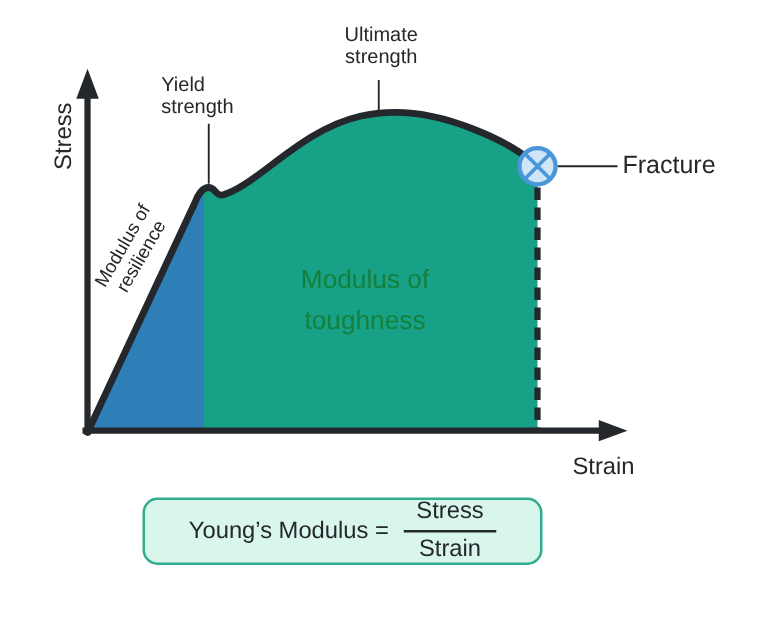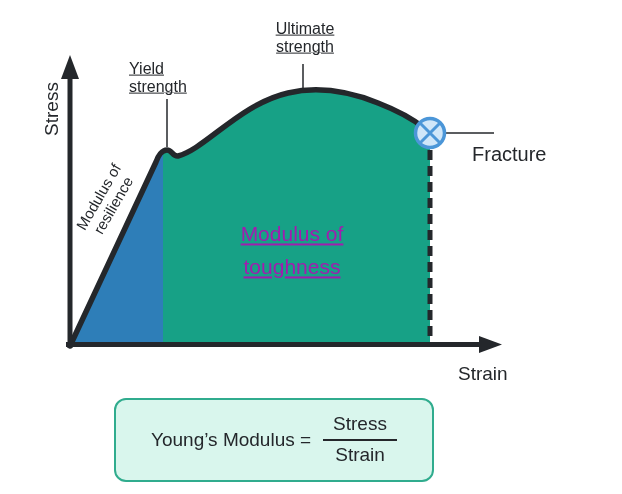--- a/index.html
+++ b/index.html
@@ -20,21 +20,21 @@
     position: absolute;
     left: 0;
     top: 0;
   }
   .lbl {
     position: absolute;
     white-space: pre-line;
     color: var(--ink, #24272b);
     line-height: 1.15;
   }
-  .center-xy { transform: translate(-50%, -50%); text-decoration: underline; }
+  .center-xy { transform: translate(-50%, -50%); }
   .lbl-stress {
     left: 52px; top: 109px;
     font-size: 19px;
     transform: translate(-50%, -50%) rotate(-90deg);
   }
   .lbl-strain {
     left: 458px; top: 363px;
     font-size: 19px;
   }
   .lbl-yield {
@@ -49,37 +49,36 @@
     font-size: 16px;
   }
   .lbl-resilience {
     left: 106px; top: 201px;
     width: 98px;
     text-align: center;
     font-size: 15px;
     transform: translate(-50%, -50%) rotate(-60deg);
   }
   .lbl-toughness {
-    left: 292px; top: 251px;
+    left: 292px; top: 241px;
     width: 170px;
     text-align: center;
     font-size: 21px;
     line-height: 1.55;
-    color: #a21caf;
+    color: #15803d;
   }
   .lbl-fracture {
-    left: 472px; top: 133px;
+    left: 498px; top: 133px;
     font-size: 20px;
     transform: translate(0, -50%);
-    margin-top: 21px;
   }
   .formula-box {
     position: absolute;
     left: 114px; top: 398px;
-    width: 320px; height: 84px;
+    width: 320px; height: 54px;
     background: var(--box-fill, #d9f6ed);
     border: 2px solid var(--box-stroke, #30ac8e);
     border-radius: 12px;
     box-sizing: border-box;
     display: flex;
     align-items: center;
     justify-content: center;
     gap: 12px;
     font-size: 19px;
   }

